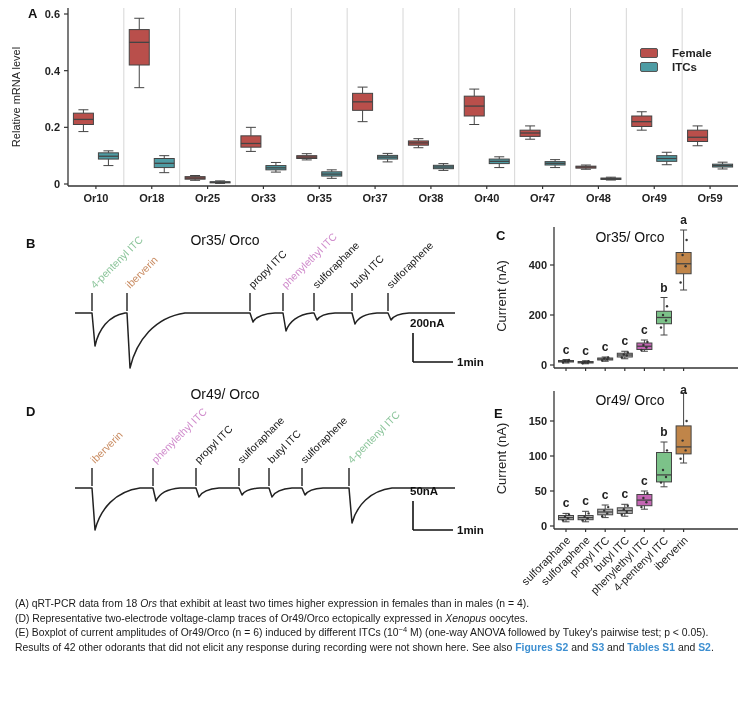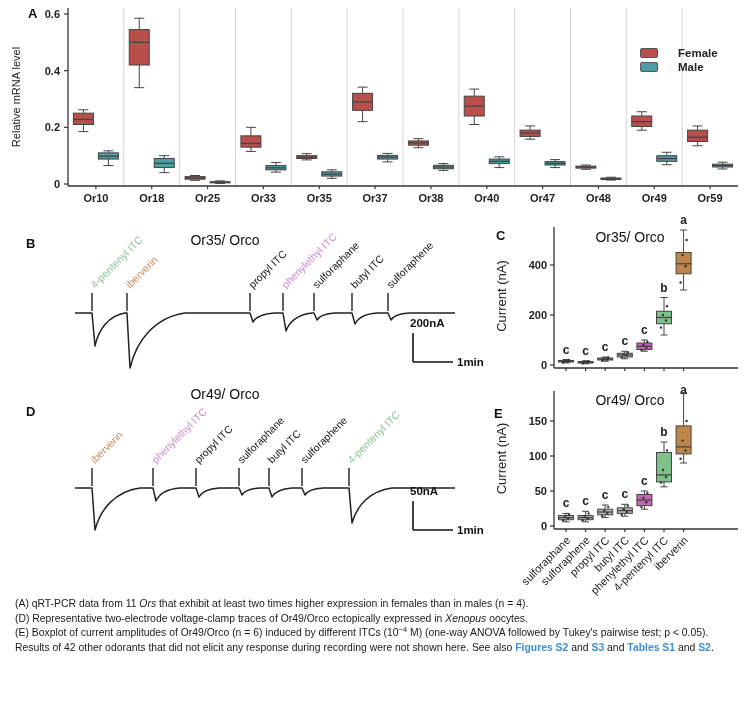--- a/index.html
+++ b/index.html
@@ -4,21 +4,21 @@
 <style>
   html,body{margin:0;padding:0;background:#fff;}
   body{font-family:"Liberation Sans", sans-serif;}
   .fig{position:relative;width:746px;height:711px;background:#fff;overflow:hidden;}
   .plabel{position:absolute;font-weight:700;font-size:13px;color:#111;letter-spacing:.5px;}
   svg{position:absolute;overflow:visible;}
   svg text{font-family:"Liberation Sans", sans-serif;}
   .legend{position:absolute;left:640px;top:46px;}
   .lg-row{display:flex;align-items:center;height:14px;}
   .lg-swatch{width:16px;height:8px;border:1px solid #555;border-radius:2px;display:inline-block;}
-  .lg-label{font-size:11.5px;font-weight:700;color:#222;margin-left:20px;}
+  .lg-label{font-size:11.5px;font-weight:700;color:#222;margin-left:14px;}
   .caption{position:absolute;left:15px;top:597px;width:720px;}
   .cap-title{font-size:11px;font-weight:700;margin-bottom:4px;}
   .cap-line{font-size:10.4px;color:#1a1a1a;line-height:1.4;}
   .cap-line i{font-style:italic;text-align:center;}
   .cap-sup{font-size:7.5px;vertical-align:super;line-height:0;}
   .cap-link{cursor:pointer;text-decoration:none;font-weight:bold;}
 </style>
 </head>
 <body>
 
@@ -266,21 +266,21 @@
       </g>
     </svg>
 
   <div class="legend">
     <div class="lg-row">
       <span class="lg-swatch" style="background: rgb(185, 79, 75);"></span>
       <span class="lg-label">Female</span>
     </div>
     <div class="lg-row">
       <span class="lg-swatch" style="background: rgb(78, 156, 164);"></span>
-      <span class="lg-label">Male</span>
+      <span class="lg-label">ITCs</span>
     </div>
   </div>
 
   <div class="plabel" style="left:26px;top:236px">B</div>
   <svg id="svgB" style="left:0;top:215px" width="490" height="175">
       <text x="225" y="30" font-size="14" text-anchor="middle" fill="#111" font-weight="500">Or35/ Orco</text>
       <path d="M 75 98 L 92 98 L 95 131 C 98.6 114.5 108.5 100.64 125 98 L 127 98 L 130 153 C 136.6 125.5 154.75 102.4 185 98 L 250 98 L 253 107 C 255.64 102.5 262.9 98.72 275 98 L 283 98 L 286 116 C 289.12 107 297.7 99.44 312 98 L 314 98 L 317 105 C 319.16 101.5 325.1 98.56 335 98 L 352 98 L 355 109 C 357.64 103.5 364.9 98.88 377 98 L 388 98 L 391 105 C 393.16 101.5 399.1 98.56 409 98 L 455 98" fill="none" stroke="#222222" stroke-width="1.5" stroke-linejoin="round"></path>
       <line x1="92" y1="96" x2="92" y2="78" stroke="#222222" stroke-width="1.4"></line>
       <text x="95" y="74" font-size="10.5" text-anchor="start" fill="#8cc59b" font-weight="500" transform="rotate(-45 95 74)">4-pentenyl ITC</text>
       <line x1="127" y1="96" x2="127" y2="78" stroke="#222222" stroke-width="1.4"></line>
@@ -553,20 +553,20 @@
       <circle cx="195.60000000000002" cy="65.4" r="1.2" fill="#333"></circle>
       <circle cx="192.60000000000002" cy="55.60000000000001" r="1.2" fill="#333"></circle>
       <circle cx="196.60000000000002" cy="36" r="1.2" fill="#333"></circle>
       <text x="193.60000000000002" y="9" font-size="12" text-anchor="middle" fill="#222" font-weight="700">a</text>
       <line x1="193.60000000000002" y1="144" x2="193.60000000000002" y2="147" stroke="#333333" stroke-width="1.2"></line>
       <text x="198.60000000000002" y="156" font-size="11" text-anchor="end" fill="#222" font-weight="500" transform="rotate(-45 198.60000000000002 156)">iberverin</text>
     </svg>
 
   <div class="caption">
     <div id="caption-lines">
-        <div class="cap-line"><span>(A) qRT-PCR data from 11 </span><i>Ors</i><span> that exhibit at least two times higher expression in females than in males (n = 4).</span></div>
+        <div class="cap-line"><span>(A) qRT-PCR data from 18 </span><i>Ors</i><span> that exhibit at least two times higher expression in females than in males (n = 4).</span></div>
         <div class="cap-line"><span>(D) Representative two-electrode voltage-clamp traces of Or49/Orco ectopically expressed in </span><i>Xenopus</i><span> oocytes.</span></div>
         <div class="cap-line"><span>(E) Boxplot of current amplitudes of Or49/Orco (n = 6) induced by different ITCs (10</span><span class="cap-sup">−4</span><span> M) (one-way ANOVA followed by Tukey's pairwise test; p &lt; 0.05).</span></div>
         <div class="cap-line"><span>Results of 42 other odorants that did not elicit any response during recording were not shown here. See also </span><a class="cap-link" style="color: rgb(61, 143, 209);">Figures S2</a><span> and </span><a class="cap-link" style="color: rgb(61, 143, 209);">S3</a><span> and </span><a class="cap-link" style="color: rgb(61, 143, 209);">Tables S1</a><span> and </span><a class="cap-link" style="color: rgb(61, 143, 209);">S2</a><span>.</span></div>
       </div>
   </div>
 
 </div>
 
 </body></html>

